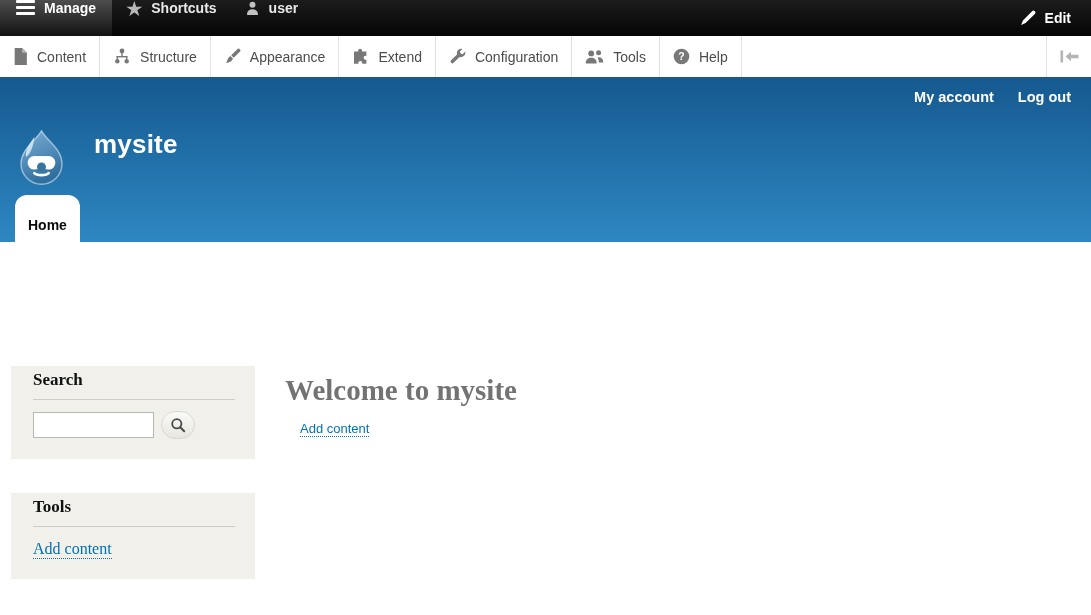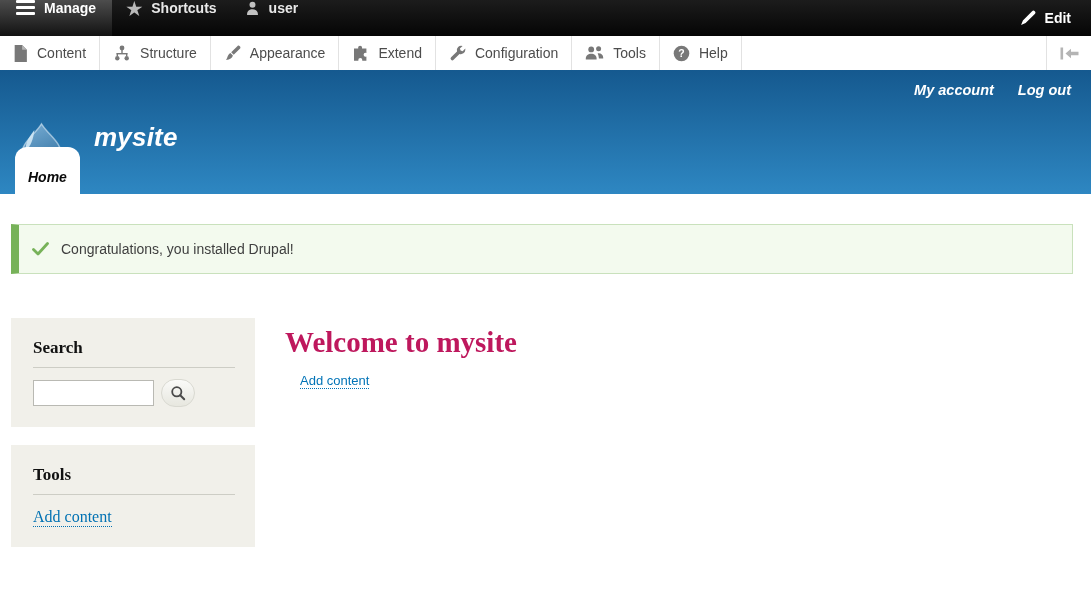--- a/index.html
+++ b/index.html
@@ -28,38 +28,37 @@
   .hamburger { width:19px; display:flex; flex-direction:column; gap:3px; }
   .hamburger i { display:block; height:3px; background:#fff; border-radius:1px; }
   .star-glyph { font-size:18px; line-height:1; color:#b9b9b9; }
   .topbar-right {
     margin-left:auto; display:flex; align-items:center; gap:9px;
     padding:0 20px; font-size:14px; font-weight:700; color:#fff; cursor:pointer;
   }
 
   
   .admin-tray {
-    height:34px; background:#fff; display:flex; align-items:stretch;
+    height:41px; background:#fff; display:flex; align-items:stretch;
   }
   .tray-item {
     display:flex; align-items:center; gap:9px;
     padding:0 13px; font-size:14px; color:#4c4c4c;
     border-right:1px solid #e2e2e2; cursor:pointer; white-space:nowrap;
   }
   .tray-spacer { flex:1; }
   .tray-collapse {
     width:45px; border-left:1px solid #e2e2e2;
     display:flex; align-items:center; justify-content:center; cursor:pointer;
   }
 
   
   .site-header {
-    position:relative; height:124px; color:#fff;
+    position:relative; height:165px; color:#fff;
     background:linear-gradient(180deg,#15598f 0%, #2e87c2 100%);
-    font-style:italic;
   }
   .secondary-menu {
     position:absolute; top:88px; right:20px; top:12px;
     display:flex; gap:24px;
   }
   .secondary-menu a {
     color:#fff; text-decoration:none; font-size:14.5px; font-weight:600;
     cursor:pointer;
   }
   .branding {
@@ -79,21 +78,21 @@
   .page { position:relative; height:373px; background:#fff; }
 
   .status-message {
     position:absolute; left:11px; right:18px; top:30px; height:50px;
     background:#f3faee; border:1px solid #c9e1bc; border-left:8px solid #77b259;
     display:flex; align-items:center; gap:12px; padding-left:13px;
     font-size:14px; color:#3f3f3f;
   }
 
   .sidebar { position:absolute; left:11px; top:124px; width:244px; }
-  .block { background:#f1f0ea; padding:18px 20px 20px 22px; margin-bottom:18px; }
+  .block { background:#f1f0ea; padding:2px 20px 20px 22px; margin-bottom:34px; }
   .block-title {
     font-family:"Liberation Serif","DejaVu Serif",serif;
     font-size:17px; font-weight:600; color:#111;
     margin:0; padding:2px 0 9px; border-bottom:1px solid #cdcdc5;
   }
   .search-row { display:flex; align-items:center; margin-top:11px; gap:7px; }
   .search-input {
     width:121px; height:26px; border:1px solid #b9b9b3; background:#fff;
     font-size:13px; padding:0 6px; outline:none;
   }
@@ -106,21 +105,21 @@
   .tools-link {
     display:inline-block; margin-top:13px;
     font-family:"Liberation Serif","DejaVu Serif",serif;
     font-size:16px; color:#0071b3; text-decoration:none;
     border-bottom:1px dotted #0071b3; cursor:pointer;
   }
 
   .main { position:absolute; left:285px; top:133px; width:700px; }
   .page-title {
     margin:0; font-family:"Liberation Serif","DejaVu Serif",serif;
-    font-size:29px; font-weight:700; color:#be185d; line-height:1.1;
+    font-size:29px; font-weight:700; color:#737373; line-height:1.1;
   }
   .empty-text {
     margin:17px 0 0; font-family:"Liberation Serif","DejaVu Serif",serif;
     font-size:16.5px; color:#2b2b2b;
   }
   .content-link {
     display:inline-block; margin:14px 0 0 15px;
     font-size:13px; color:#0073b7; text-decoration:none;
     border-bottom:1px dotted #0073b7; cursor:pointer;
   }
@@ -265,28 +264,20 @@
         <path d="M24 49.5c2.6 3 13.4 3 16 0" stroke="#fff" stroke-width="3" fill="none" stroke-linecap="round"></path>
       </svg>
     </span>
     <span class="site-name">mysite</span>
   </div>
   <div class="home-tab">Home</div>
 </div>
 
 <div class="page">
 
-  <div class="status-message">
-    <span>
-      <svg width="17" height="14" viewBox="0 0 17 14" fill="none">
-          <path d="M1.5 7.5l4.5 4.5L15.5 1.5" stroke="#77b259" stroke-width="2.8" stroke-linecap="round" stroke-linejoin="round"></path>
-        </svg>
-    </span>
-    <span>Congratulations, you installed Drupal!</span>
-  </div>
 
   <div class="sidebar">
     <div class="block">
       <h2 class="block-title">Search</h2>
       <div class="search-row">
         <input class="search-input" type="text" value="" style="">
         <button class="search-btn">
           <span>
             <svg width="16" height="16" viewBox="0 0 16 16">
                 <circle cx="6.8" cy="6.8" r="4.6" fill="none" stroke="#4a4a4a" stroke-width="1.8"></circle>

